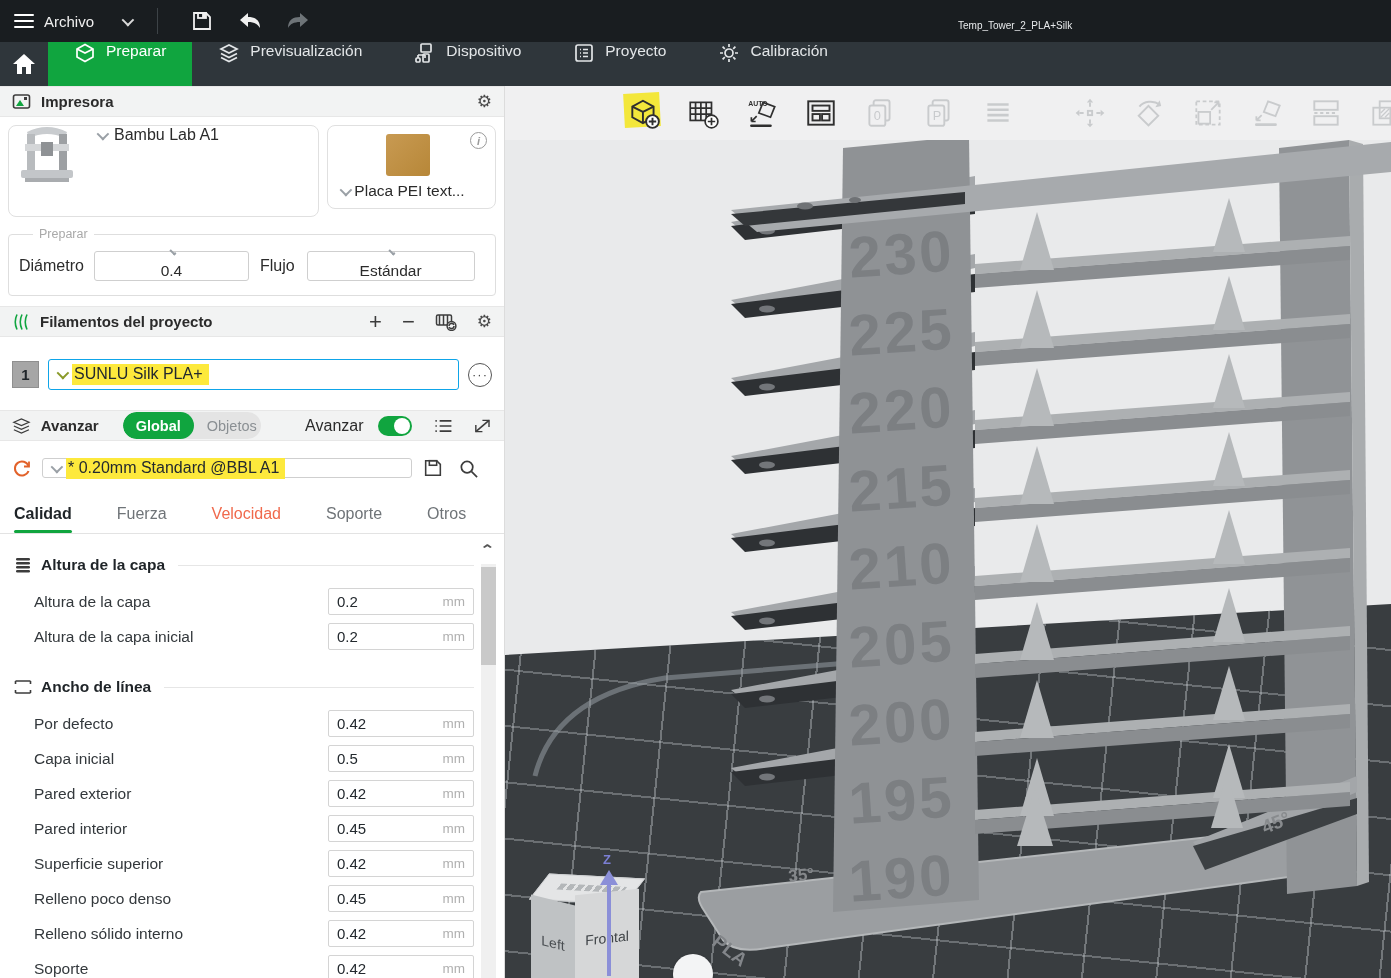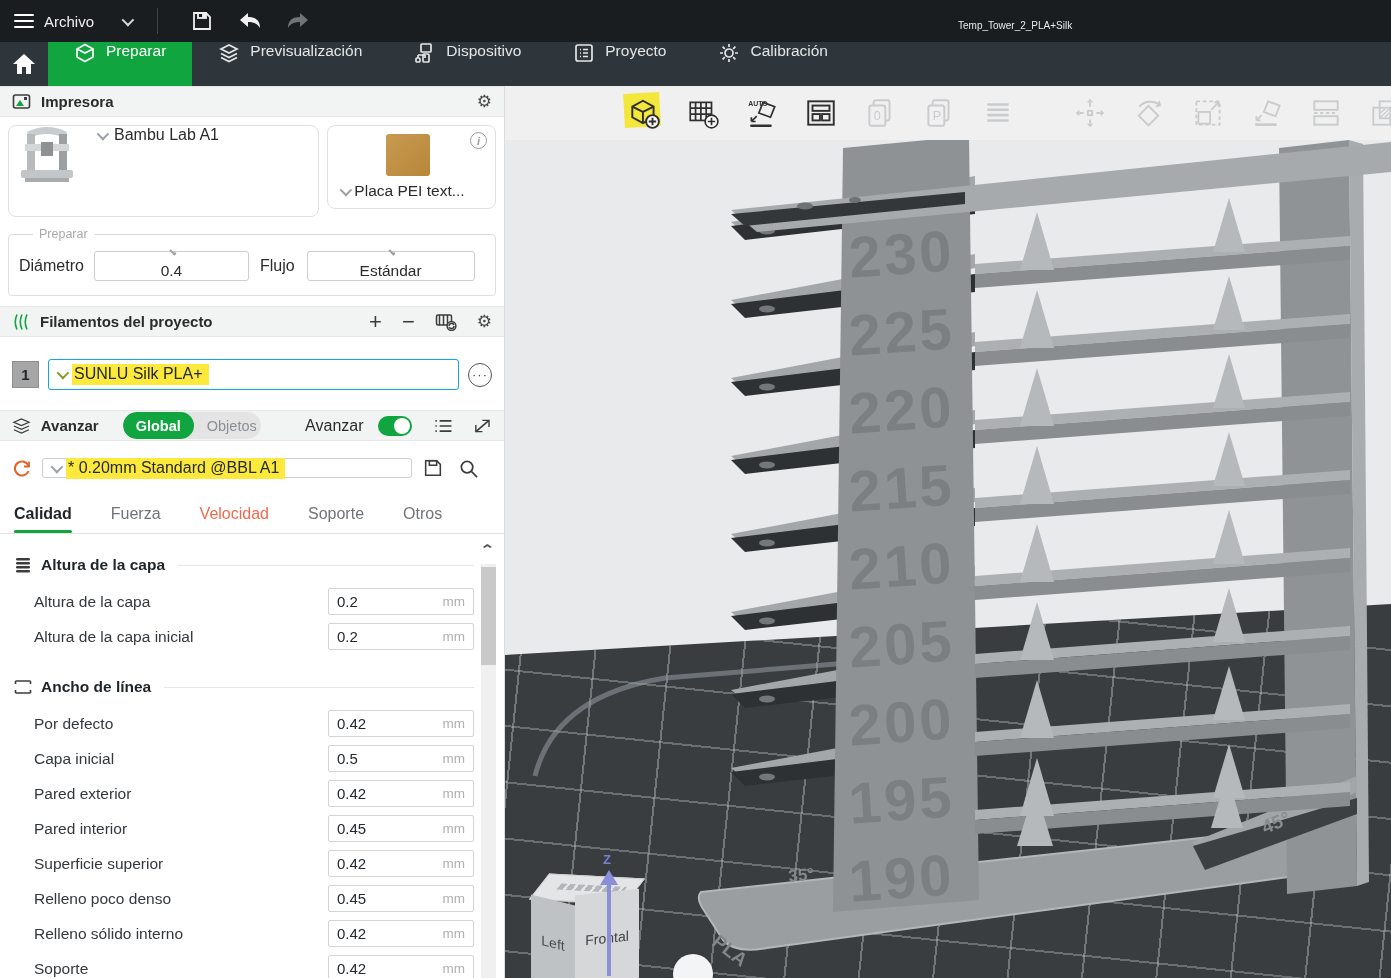--- a/index.html
+++ b/index.html
@@ -64,21 +64,21 @@
   .scope-pill .seg { padding:13px 13px; font-size:14.5px; height:27px; display:flex; align-items:center; }
   .scope-pill .on { background:#10a53f; color:#fff; border-radius:14px; font-weight:bold; }
   .scope-pill .off { color:#8a8f93; }
   .adv-label { font-size:16px; color:#2b2b2b; margin-left:24px; }
   .toggle { width:37px; height:20px; background:#10a53f; border-radius:10px; position:relative; margin:0 4px; cursor:pointer; }
   .toggle::after { content:""; position:absolute; right:2px; top:2px; width:16px; height:16px; background:#fff; border-radius:50%; }
 
   .preset-row { display:flex; align-items:center; padding:16px 12px 6px 12px; gap:10px; }
   .preset-combo { width:370px; height:20px; border:1px solid #cfcfcf; border-radius:3px; display:flex; align-items:center; padding:0 8px; gap:6px; cursor:pointer; }
 
-  .ptabs { display:flex; align-items:flex-end; gap:3px; padding:14px 0 0 14px; border-bottom:1px solid #e3e3e3; }
+  .ptabs { display:flex; align-items:flex-end; gap:9px; padding:14px 0 0 14px; border-bottom:1px solid #e3e3e3; }
   .ptab { position:relative; font-size:16px; color:#6f7478; padding:6px 0 10px 0; margin-right:36px; cursor:pointer; }
   .ptab.active { color:#1f2428; font-weight:bold; }
   .ptab.active::after { content:""; position:absolute; left:0; right:0; bottom:0; height:3px; background:#10a53f; border-radius:2px; }
   .ptab.modified { color:#f0694c; }
 
   .settings { position:relative; padding:14px 30px 0 14px; }
   .sec-title { display:flex; align-items:center; gap:9px; margin:8px 0 10px 0; }
   .sec-title .t { font-size:15.5px; font-weight:bold; color:#1f2428; white-space:nowrap; }
   .sec-title .rule { flex:1; height:1px; background:#e6e6e6; margin-left:4px; }
   .srow { display:flex; align-items:center; height:35px; padding-left:20px; }

